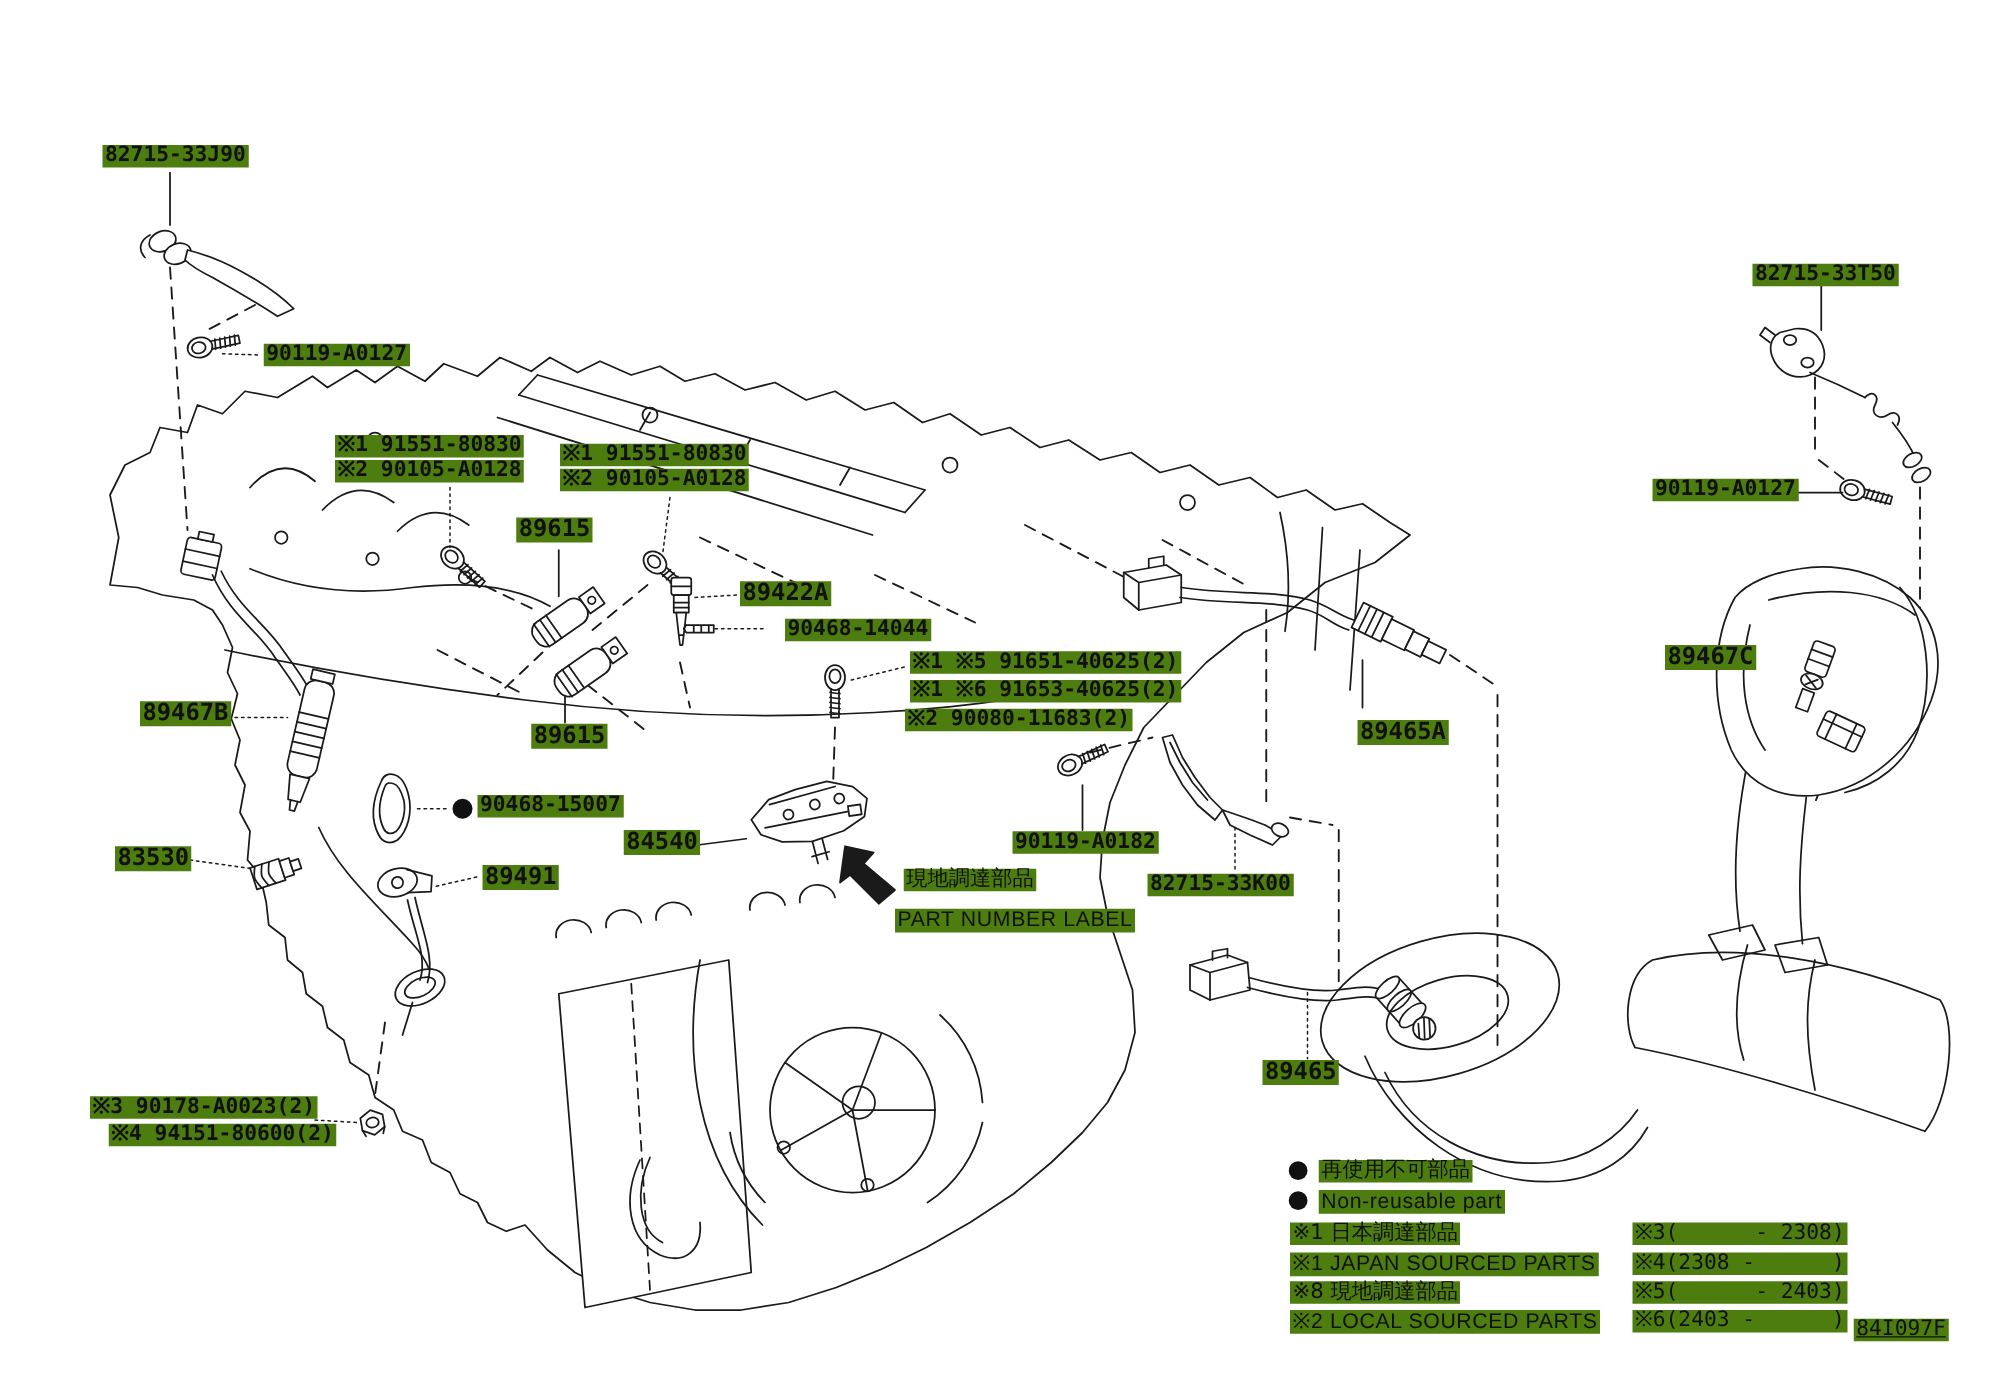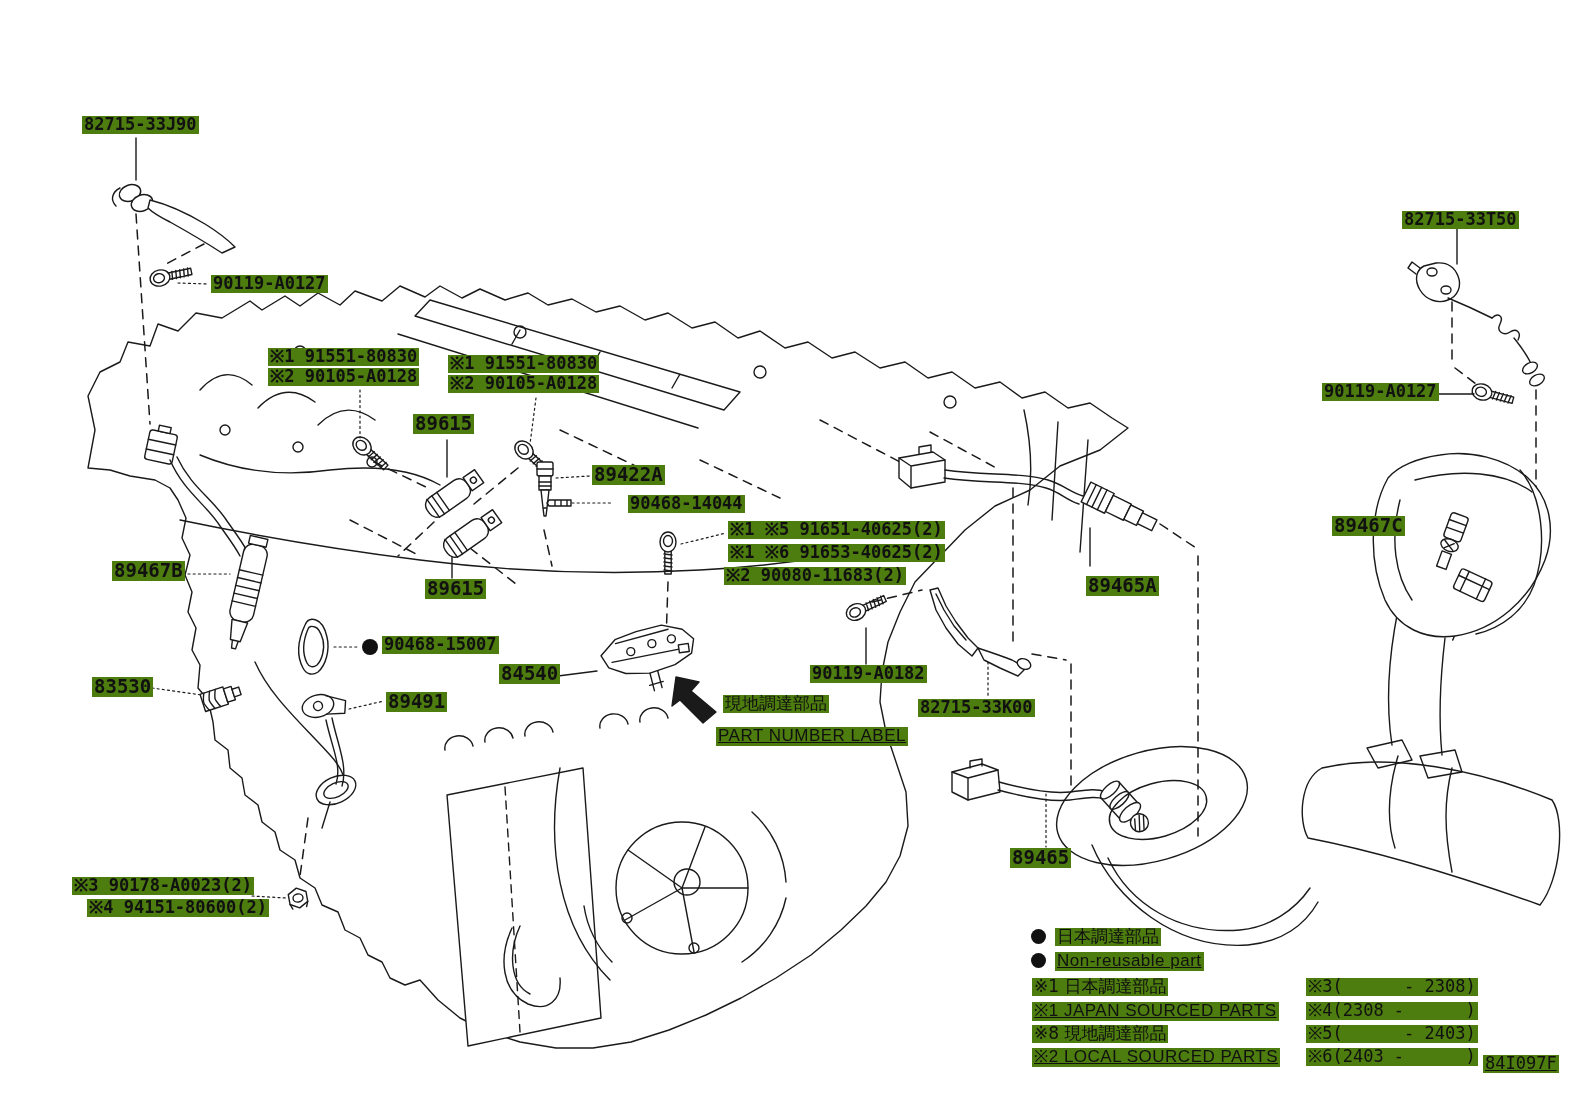--- a/index.html
+++ b/index.html
@@ -4,21 +4,21 @@
 <style>
   html,body{margin:0;padding:0;background:#ffffff;}
   .stage{position:relative;width:1592px;height:1099px;background:#fff;overflow:hidden;
          font-family:"DejaVu Sans Mono",monospace;color:#111;}
   .stage svg{position:absolute;left:0;top:0;}
   .lbl{position:absolute;white-space:pre;background:#4d7c0f;padding:0 2px;line-height:1.05;color:#111;}
   .pn    {font:700 17px/1.05 "DejaVu Sans Mono",monospace;}
   .pn-lg {font:700 19px/1.05 "DejaVu Sans Mono",monospace;}
   .pn-reg{font:400 17px/1.05 "DejaVu Sans Mono",monospace;}
   .jp    {font:400 17px/1.05 "DejaVu Sans",sans-serif;}
-  .en    {font:400 17px/1.1  "Liberation Sans",sans-serif;letter-spacing:.5px;text-decoration:underline;}
+  .en    {font:400 17px/1.1  "Liberation Sans",sans-serif;letter-spacing:.5px;}
   .code  {font:400 17px/1.05 "DejaVu Sans Mono",monospace;text-decoration:underline;}
   .bullet{position:absolute;background:#111;border-radius:50%;}
 </style>
 </head>
 <body>
 
 <div class="stage">
 
 <svg width="1592" height="1099" viewBox="0 0 1592 1099" fill="none" stroke="#1a1a1a" stroke-width="1.4" stroke-linecap="round" stroke-linejoin="round">
   <defs>
@@ -273,21 +273,21 @@
 <div class="lbl pn" style="left:918px;top:699px">82715-33K00</div>
 <div class="lbl pn-lg" style="left:1086px;top:576px">89465A</div>
 <div class="lbl pn-lg" style="left:1010px;top:848px">89465</div>
 <div class="lbl pn" style="left:1402px;top:211px">82715-33T50</div>
 <div class="lbl pn" style="left:1322px;top:383px">90119-A0127</div>
 <div class="lbl pn-lg" style="left:1332px;top:516px">89467C</div>
 <div class="lbl pn" style="left:72px;top:877px">※3 90178-A0023(2)</div>
 <div class="lbl pn" style="left:87px;top:899px">※4 94151-80600(2)</div>
 
 <div class="bullet" style="left:1031px;top:929px;width:15px;height:15px"></div>
-<div class="lbl jp" style="left:1055px;top:928px">日本調達部品</div>
+<div class="lbl jp" style="left:1055px;top:928px">再使用不可部品</div>
 <div class="bullet" style="left:1031px;top:953px;width:15px;height:15px"></div>
 <div class="lbl en" style="left:1055px;top:952px">Non-reusable part</div>
 <div class="lbl jp" style="left:1032px;top:978px">※1 日本調達部品</div>
 <div class="lbl en" style="left:1032px;top:1002px">※1 JAPAN SOURCED PARTS</div>
 <div class="lbl jp" style="left:1032px;top:1025px">※8 現地調達部品</div>
 <div class="lbl en" style="left:1032px;top:1048px">※2 LOCAL SOURCED PARTS</div>
 <div class="lbl pn-reg" style="left:1306px;top:978px">※3(      - 2308)</div>
 <div class="lbl pn-reg" style="left:1306px;top:1002px">※4(2308 -      )</div>
 <div class="lbl pn-reg" style="left:1306px;top:1025px">※5(      - 2403)</div>
 <div class="lbl pn-reg" style="left:1306px;top:1048px">※6(2403 -      )</div>

